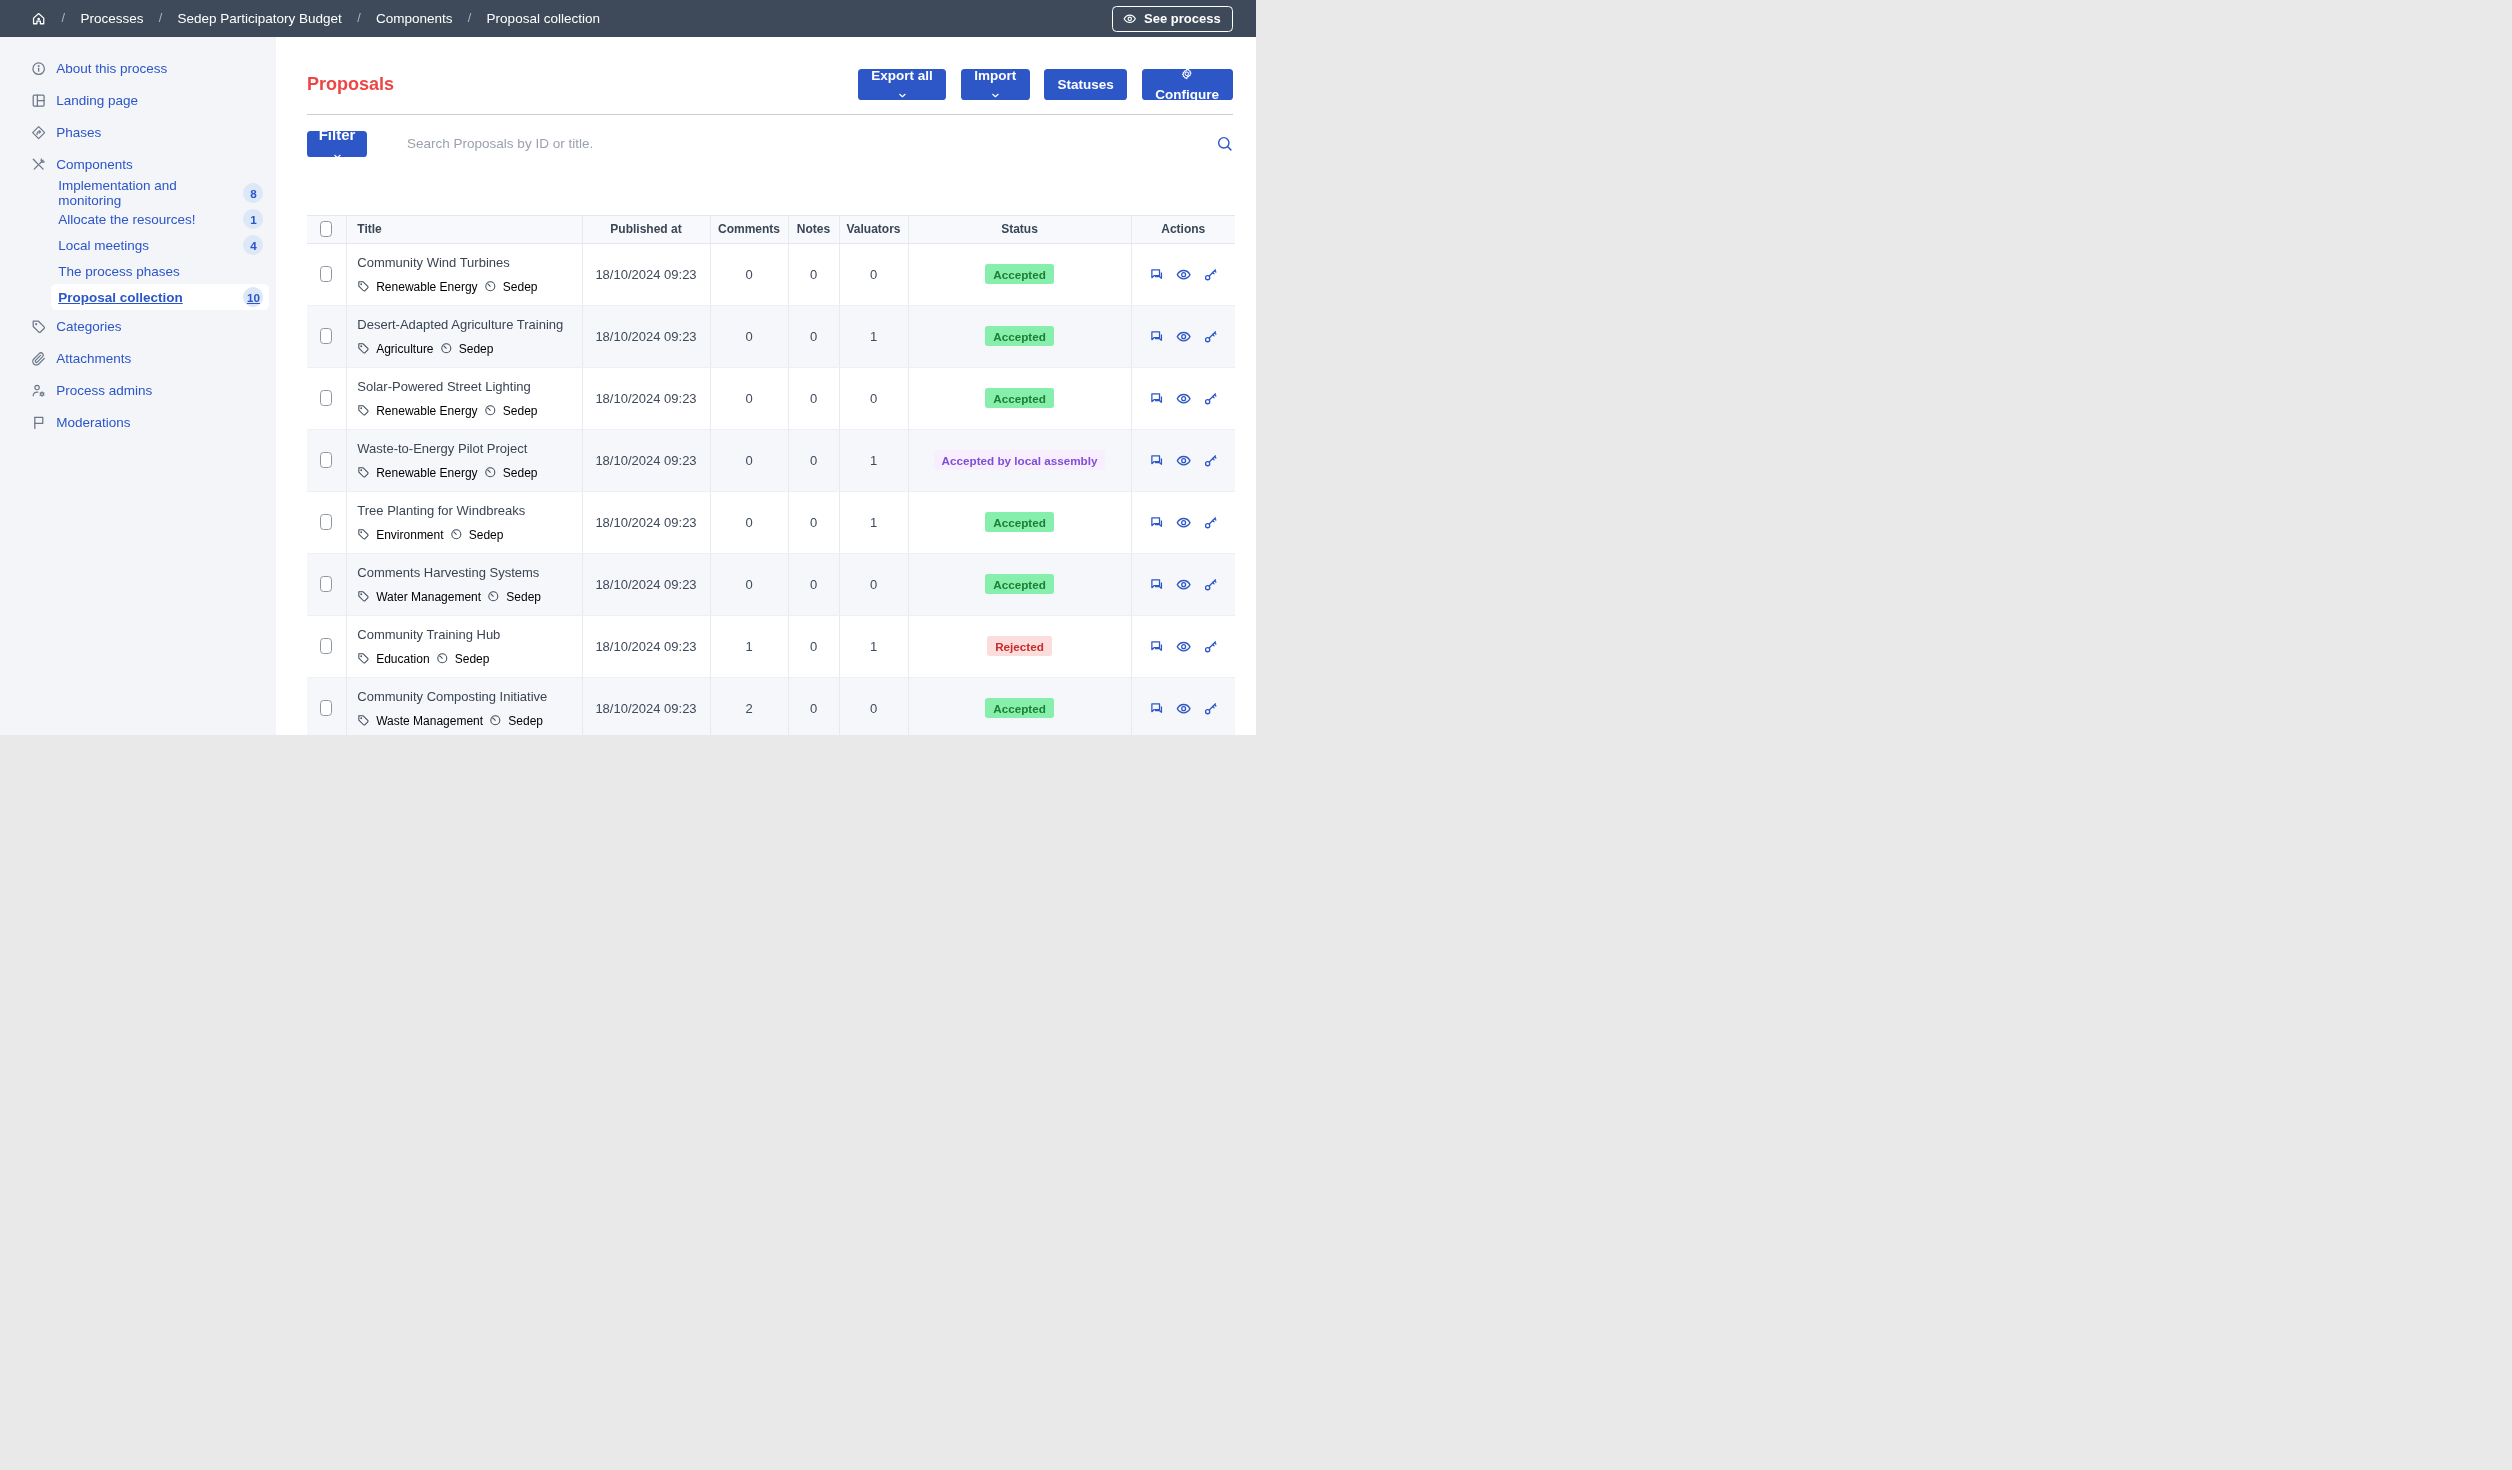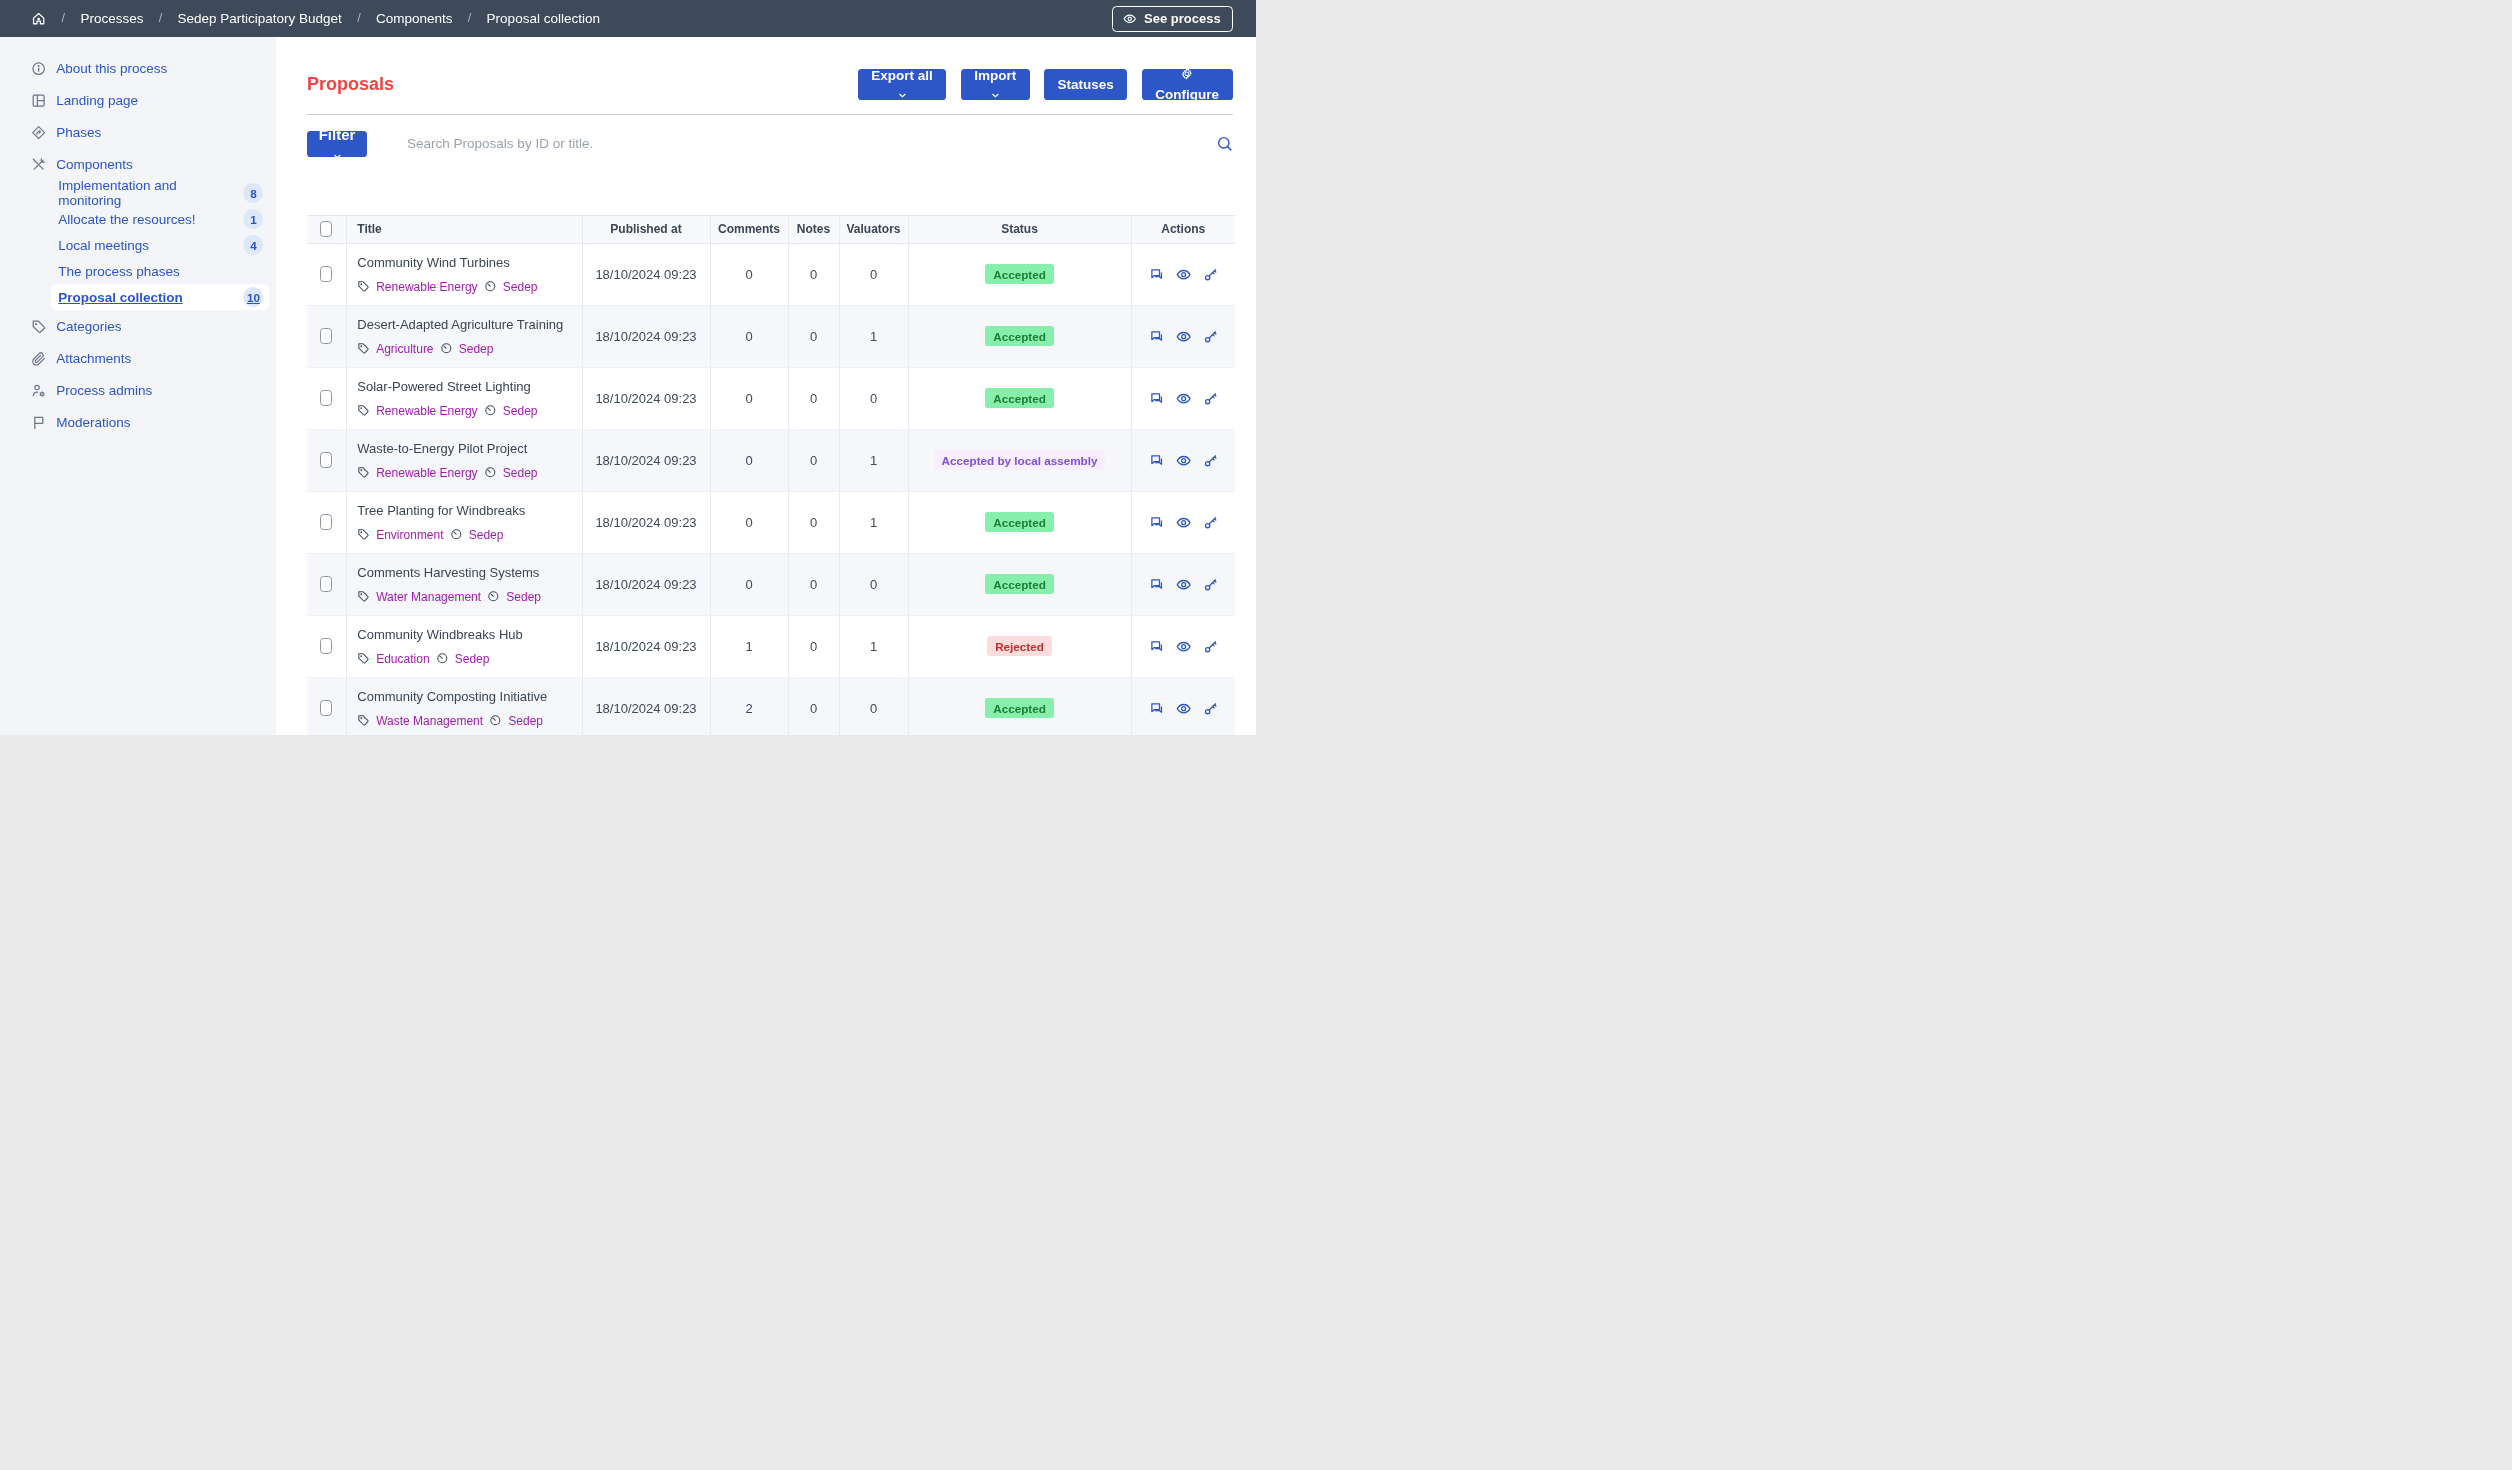--- a/index.html
+++ b/index.html
@@ -66,21 +66,21 @@
   th, td { border-right:0.9px solid #e7eaef; }
   th:last-child, td:last-child { border-right:none; }
   thead th { background:#f7f9fc; border-top:0.9px solid #e4e7ec; border-bottom:0.9px solid #e4e7ec;
     height:28px; font-size:12px; font-weight:bold; color:#3a4656; text-align:center; padding:0; }
   thead th.col-title { text-align:left; padding-left:10.8px; }
   tbody td { height:62px; border-bottom:0.9px solid #edf0f4; vertical-align:middle;
     text-align:center; font-size:13px; color:#3f4a5a; padding:0; }
   tbody tr.alt { background:#f5f7fa; }
   td.cell-title { text-align:left; padding:0 7.2px 0 10.8px; }
   .row-title { font-size:13px; color:#3a4554; margin-bottom:10px; }
-  .row-meta { display:flex; align-items:center; gap:6.3px; font-size:12px; color:#a21caf; }
+  .row-meta { display:flex; align-items:center; gap:6.3px; font-size:12px; color:#000000; }
   .meta-icon { width:12.6px; height:12.6px; color:#404b5b; flex:none; }
   .status-pill { display:inline-block; padding:3.6px 8px; border-radius:2.7px; font-size:11.7px; font-weight:bold; }
   .st-green  { background:#86efac; color:#1e7e34; }
   .st-purple { background:#f8eefd; color:#7e4fd6; }
   .st-red    { background:#fbdddd; color:#ca2b2b; }
   .acts { display:flex; justify-content:center; align-items:center; gap:11.7px; }
   .action-icon { width:15.3px; height:15.3px; color:#2d56c6; cursor:pointer; }
   .checkbox { display:inline-block; width:11.7px; height:16px; border:1.8px solid #8f96a1;
     border-radius:3.6px; background:#fff; cursor:pointer; vertical-align:middle; }
 </style>
@@ -650,21 +650,21 @@
                         <use href="#sym-key-icon"></use>
                       </svg>
                     </span>
                   </span>
                 </td>
   </tr>
 
   <tr>
     <td><span class="checkbox"></span></td>
     <td class="cell-title">
-      <div class="row-title">Community Windbreaks Hub</div>
+      <div class="row-title">Community Training Hub</div>
       <div class="row-meta">
         <span class="meta-icon">
                       <svg class="ic" viewBox="0 0 14 14" width="12.6" height="12.6">
                         <use href="#sym-tag-icon"></use>
                       </svg>
                     </span>
         <span class="meta-category">Education</span>
         <span class="meta-icon">
                       <svg class="ic" viewBox="0 0 14 14" width="12.6" height="12.6">
                         <use href="#sym-scope-icon"></use>

